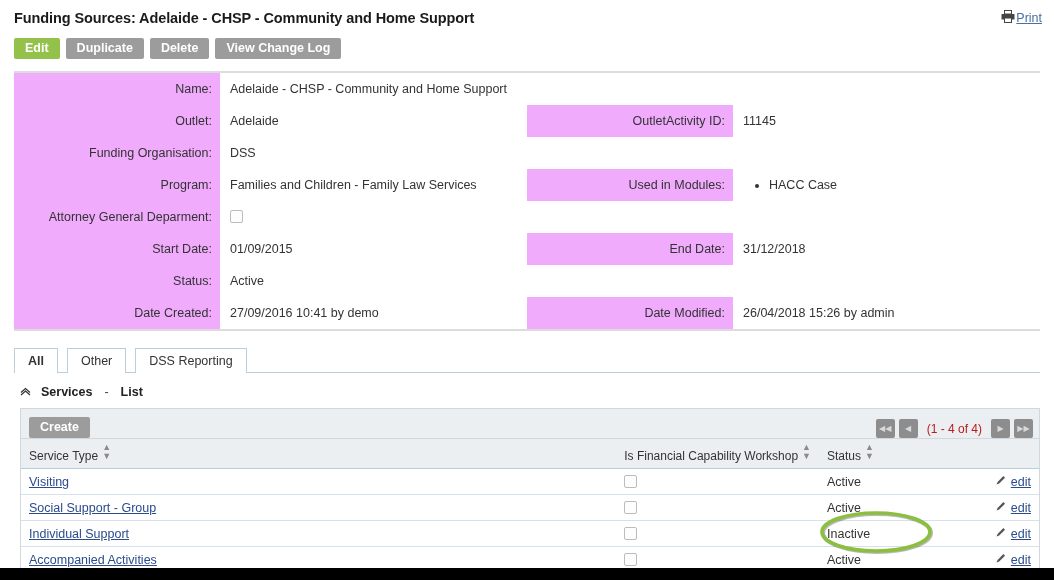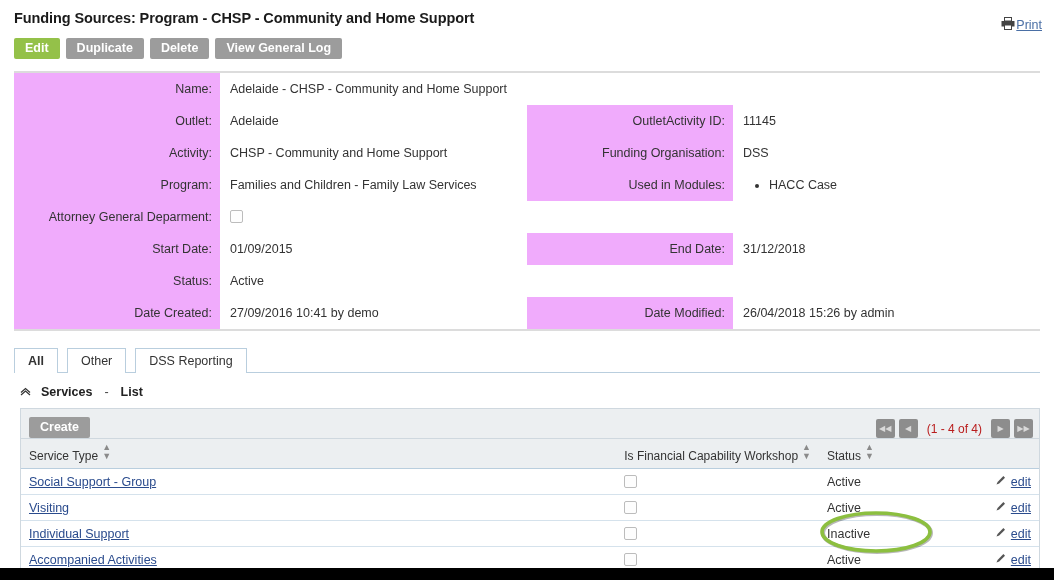--- a/index.html
+++ b/index.html
@@ -21,21 +21,21 @@
     height: 38px;
   }
   .page-title {
     font-size: 14.5px;
     font-weight: bold;
     color: #1a1a1a;
     letter-spacing: -0.1px;
   }
   .print-wrap {
     position: absolute;
-    right: 12px; top: 17px;
+    right: 12px; top: 10px;
     display: flex; align-items: center; gap: 1px;
   }
   .printer-icon { display: block; }
   .print-link {
     color: #4a6fa5;
     text-decoration: underline;
     font-size: 12.5px;
   }
 
   
@@ -222,38 +222,38 @@
     position: absolute;
     left: 0; bottom: 0;
     width: 1054px; height: 12px;
     background: #000000;
   }
 </style>
 </head>
 <body>
 
 <div class="page-head">
-  <div class="page-title">Funding Sources: Program - CHSP - Community and Home Support</div>
+  <div class="page-title">Funding Sources: Adelaide - CHSP - Community and Home Support</div>
   <div class="print-wrap">
     <span class="printer-icon">
       <svg width="14" height="13" viewBox="0 0 14 13">
         <rect x="3.5" y="0.5" width="7" height="3.5" fill="none" stroke="#444" stroke-width="1"></rect>
         <rect x="0.5" y="4" width="13" height="5.5" fill="#444"></rect>
         <rect x="3.5" y="8" width="7" height="4.5" fill="#fff" stroke="#444" stroke-width="1"></rect>
       </svg>
     </span>
     <a class="print-link" href="#">Print</a>
   </div>
 </div>
 
 <div class="btn-bar">
   <button class="btn primary">Edit</button>
   <button class="btn">Duplicate</button>
   <button class="btn">Delete</button>
-  <button class="btn">View General Log</button>
+  <button class="btn">View Change Log</button>
 </div>
 
 <div class="detail-wrap">
 
   <div class="frow">
     <div class="half">
       <div class="lbl">Name:</div>
       <div class="val">Adelaide - CHSP - Community and Home Support</div>
     </div>
     <div class="half">
@@ -267,24 +267,20 @@
       <div class="lbl">Outlet:</div>
       <div class="val">Adelaide</div>
     </div>
     <div class="half">
       <div class="lbl">OutletActivity ID:</div>
       <div class="val">11145</div>
     </div>
   </div>
 
   <div class="frow">
-    <div class="half">
-      <div class="lbl">Activity:</div>
-      <div class="val">CHSP - Community and Home Support</div>
-    </div>
     <div class="half">
       <div class="lbl">Funding Organisation:</div>
       <div class="val">DSS</div>
     </div>
   </div>
 
   <div class="frow">
     <div class="half">
       <div class="lbl">Program:</div>
       <div class="val">Families and Children - Family Law Services</div>
@@ -389,40 +385,40 @@
         </th>
         <th class="col-status">
           <span>Status</span><span class="sortglyph">▲<br>▼</span>
         </th>
         <th class="col-edit"></th>
       </tr>
     </thead>
     <tbody>
       <tr>
         <td>
-          <a class="svc-link" href="#">Social Support - Group</a>
+          <a class="svc-link" href="#">Visiting</a>
         </td>
         <td class="col-chk">
           <span class="cbox"></span>
         </td>
         <td class="col-status">Active</td>
         <td class="col-edit">
           <span class="edit-cell">
             <span>
               <svg width="12" height="12" viewBox="0 0 12 12">
                 <path d="M1.5 10.5 L2.6 7.9 L8.4 2.1 L10 3.7 L4.2 9.5 Z" fill="#555"></path>
               </svg>
             </span>
             <a class="edit-link" href="#">edit</a>
           </span>
         </td>
       </tr>
       <tr>
         <td>
-          <a class="svc-link" href="#">Visiting</a>
+          <a class="svc-link" href="#">Social Support - Group</a>
         </td>
         <td class="col-chk">
           <span class="cbox"></span>
         </td>
         <td class="col-status">Active</td>
         <td class="col-edit">
           <span class="edit-cell">
             <span>
               <svg width="12" height="12" viewBox="0 0 12 12">
                 <path d="M1.5 10.5 L2.6 7.9 L8.4 2.1 L10 3.7 L4.2 9.5 Z" fill="#555"></path>

